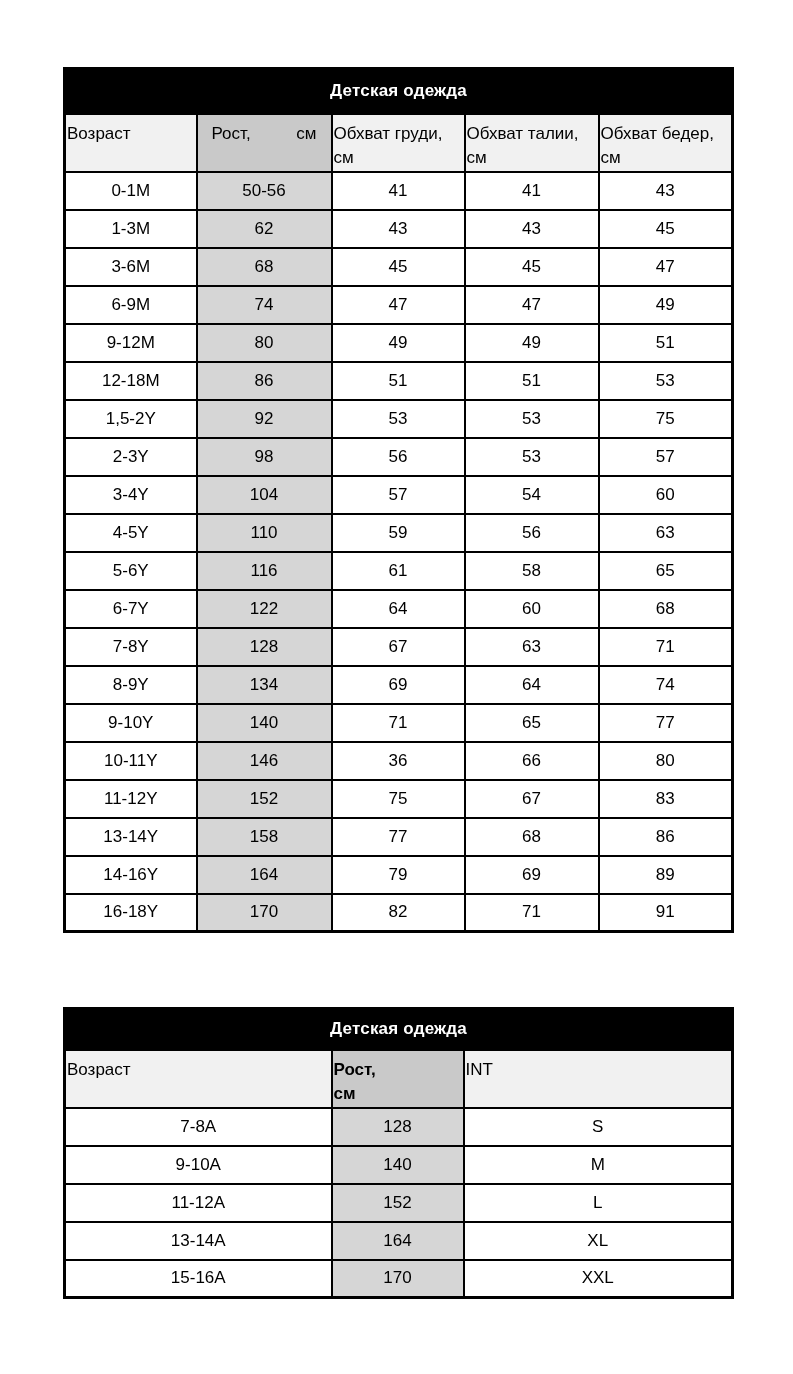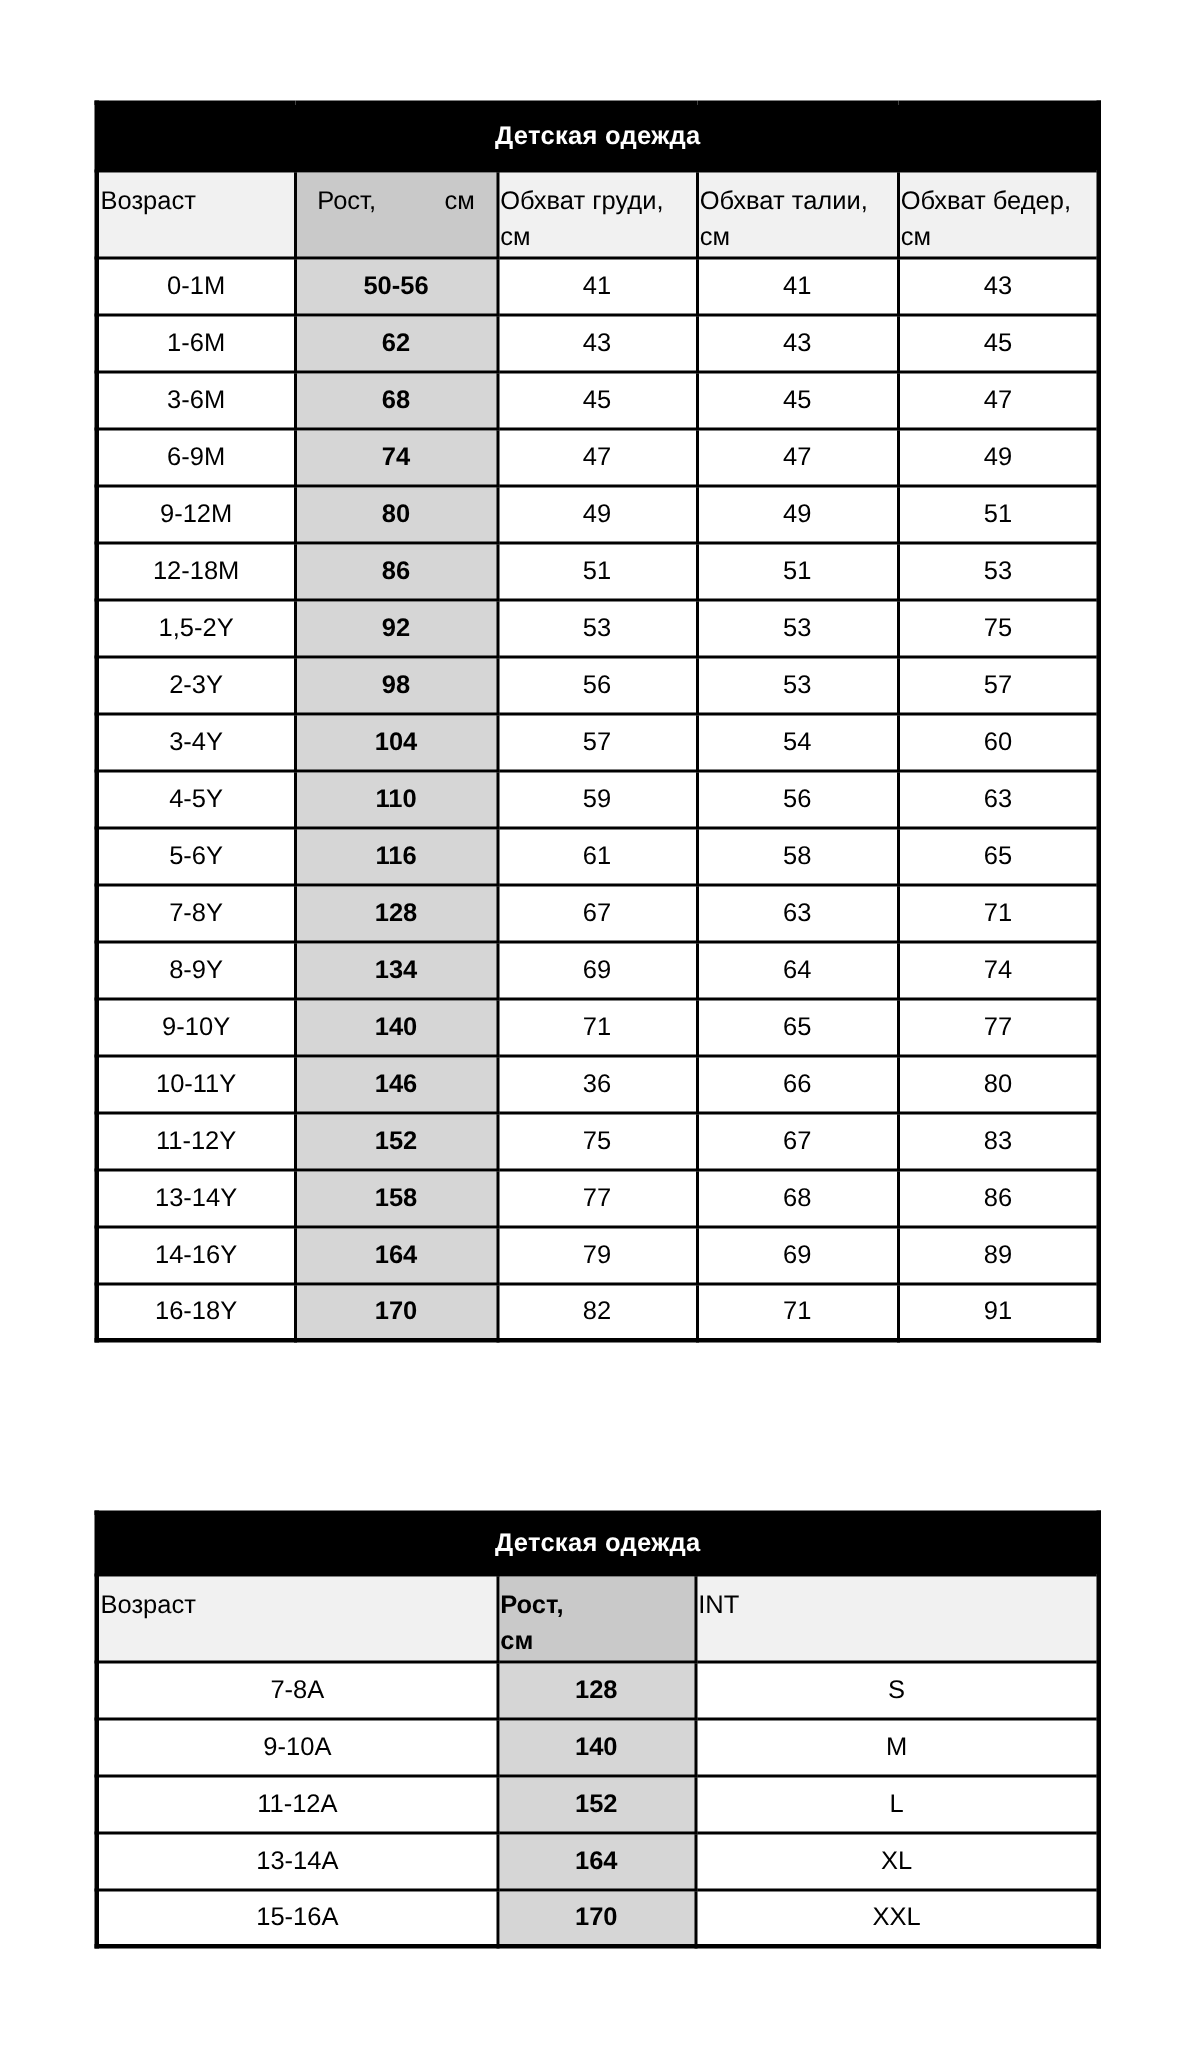--- a/index.html
+++ b/index.html
@@ -61,21 +61,21 @@
   }
   .two-line span { display: block; }
 
   tbody td {
     height: 38px;
     text-align: center;
     vertical-align: middle;
     background: #ffffff;
   }
   td.shade { background: #d6d6d6; }
-  td.strong { font-weight: bold; }
+  td.strong { font-weight: normal; }
 
   
   .t1 col.c-age   { width: 132px; }
   .t1 col.c-h     { width: 135px; }
   .t1 col.c-chest { width: 133px; }
   .t1 col.c-waist { width: 134px; }
   .t1 col.c-hips  { width: 134px; }
 
   .t2 col.c-age { width: 267px; }
   .t2 col.c-h   { width: 132px; }
@@ -122,21 +122,21 @@
     </thead>
     <tbody>
         <tr>
           <td>0-1M</td>
           <td class="shade strong">50-56</td>
           <td>41</td>
           <td>41</td>
           <td>43</td>
         </tr>
         <tr>
-          <td>1-6M</td>
+          <td>1-3M</td>
           <td class="shade strong">62</td>
           <td>43</td>
           <td>43</td>
           <td>45</td>
         </tr>
         <tr>
           <td>3-6M</td>
           <td class="shade strong">68</td>
           <td>45</td>
           <td>45</td>
@@ -190,20 +190,27 @@
           <td>59</td>
           <td>56</td>
           <td>63</td>
         </tr>
         <tr>
           <td>5-6Y</td>
           <td class="shade strong">116</td>
           <td>61</td>
           <td>58</td>
           <td>65</td>
+        </tr>
+        <tr>
+          <td>6-7Y</td>
+          <td class="shade strong">122</td>
+          <td>64</td>
+          <td>60</td>
+          <td>68</td>
         </tr>
         <tr>
           <td>7-8Y</td>
           <td class="shade strong">128</td>
           <td>67</td>
           <td>63</td>
           <td>71</td>
         </tr>
         <tr>
           <td>8-9Y</td>

